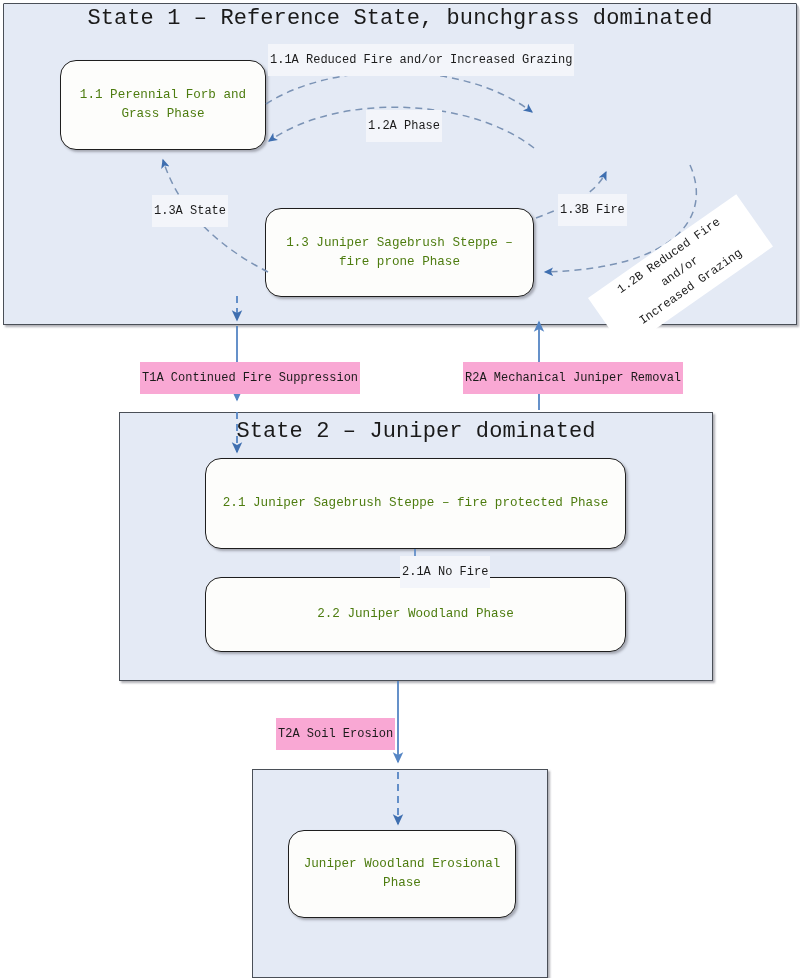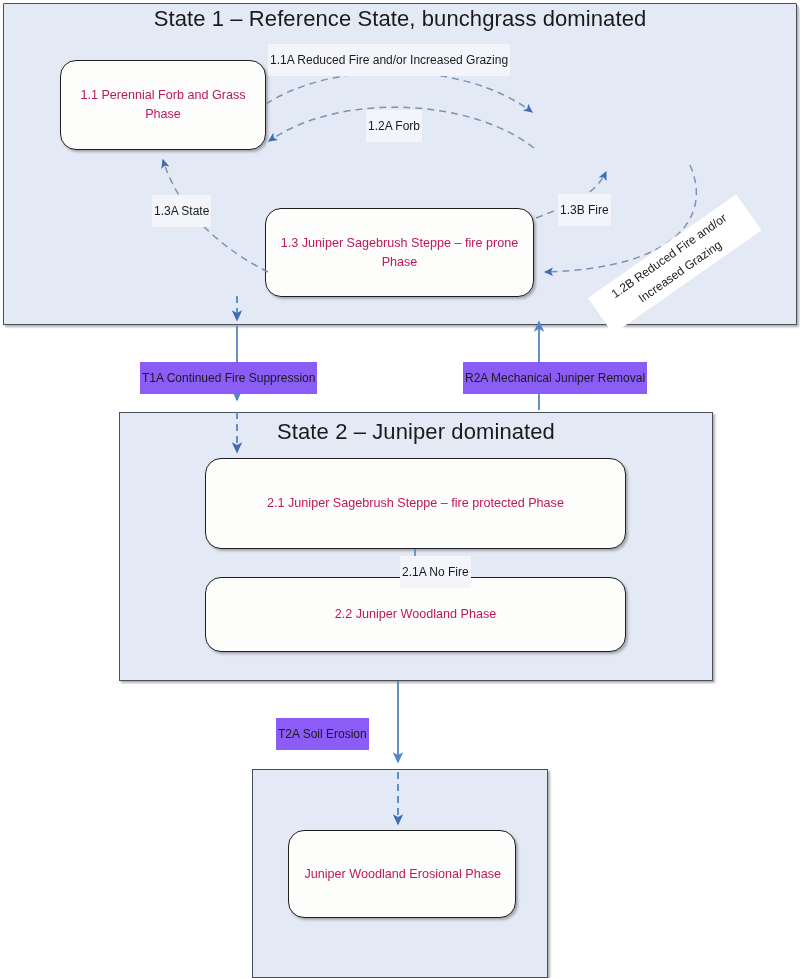--- a/index.html
+++ b/index.html
@@ -5,21 +5,21 @@
   html, body {
     margin: 0;
     padding: 0;
     background: #ffffff;
   }
   #canvas {
     position: relative;
     width: 800px;
     height: 978px;
     background: #ffffff;
-    font-family: Liberation Sans, sans-serif;
+    font-family: Liberation Mono, monospace;
     overflow: hidden;
     border-radius: 12px;
   }
   
   .state-box {
     position: absolute;
     background: #e4eaf5;
     border: 1px solid #4a4f57;
     box-sizing: border-box;
     box-shadow: 1.5px 1.5px 2px rgba(80,80,90,0.45);
@@ -44,34 +44,34 @@
     box-sizing: border-box;
     box-shadow: 2px 2px 2.5px rgba(70,70,80,0.4);
     display: flex;
     align-items: center;
     justify-content: center;
     text-align: center;
     padding: 4px 14px;
   }
   .phase-label {
     font-size: 12.6px;
-    color: #be185d;
+    color: #4d7c0f;
     line-height: 1.5;
   }
   
   .tlabel {
     position: absolute;
     font-size: 12px;
     color: #1b1b1b;
     background: #f3f5fa;
     white-space: nowrap;
     padding: 8px 2px;
     line-height: 1.35;
   }
-  .tlabel.on-white { background: #8b5cf6; }
+  .tlabel.on-white { background: #f9a8d4; }
   .tlabel.rot {
     background: #ffffff;
     transform-origin: left top;
     transform: rotate(-35deg);
     text-align: center;
     padding: 3px 8px;
     white-space: normal;
     width: 165px;
     line-height: 1.6;
   }
@@ -146,21 +146,21 @@
     <path d="M539,410 L539,322" fill="none" stroke="#5585c4" stroke-width="1.8" marker-end="url(#ah-solid)"></path>
 
     <path d="M415,549 L415,572" fill="none" stroke="#5585c4" stroke-width="1.6" marker-end="url(#ah-solid)"></path>
 
     <path d="M398,681 L398,762" fill="none" stroke="#5585c4" stroke-width="1.8" marker-end="url(#ah-solid)"></path>
     <path d="M398,772 L398,824" fill="none" stroke="#5585c4" stroke-width="1.8" stroke-dasharray="7 5" marker-end="url(#ah-dash)"></path>
   </svg>
 
   <div class="tlabel" style="left:268px; top:44px;">1.1A  Reduced Fire and/or Increased Grazing</div>
 
-  <div class="tlabel" style="left:366px; top:110px;">1.2A  Forb</div>
+  <div class="tlabel" style="left:366px; top:110px;">1.2A  Phase</div>
 
   <div class="tlabel" style="left:152px; top:195px;">1.3A  State</div>
 
   <div class="tlabel" style="left:558px; top:194px;">1.3B  Fire</div>
 
   <div class="tlabel rot" style="left:588px; top:298px;">
     <span>1.2B  Reduced Fire and/or</span><br>
     <span>Increased Grazing</span>
   </div>
 

